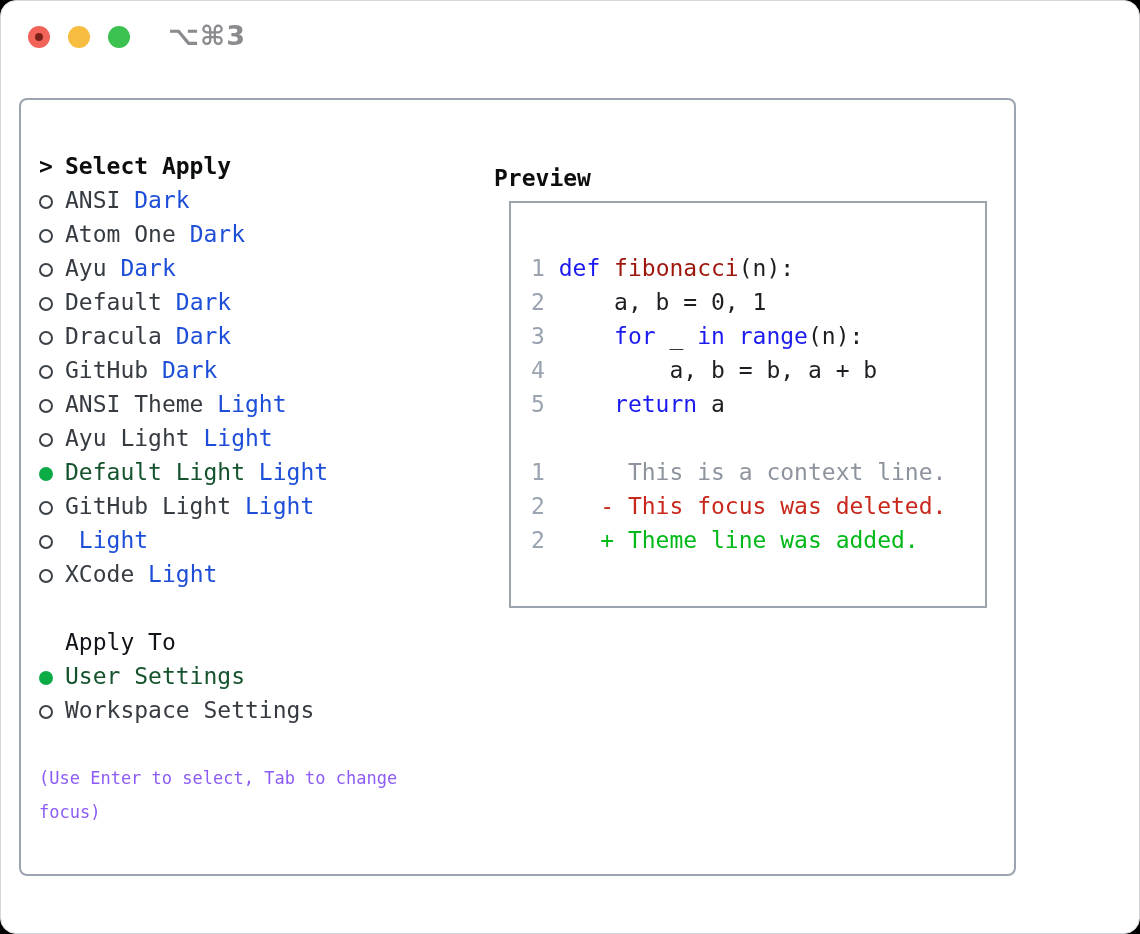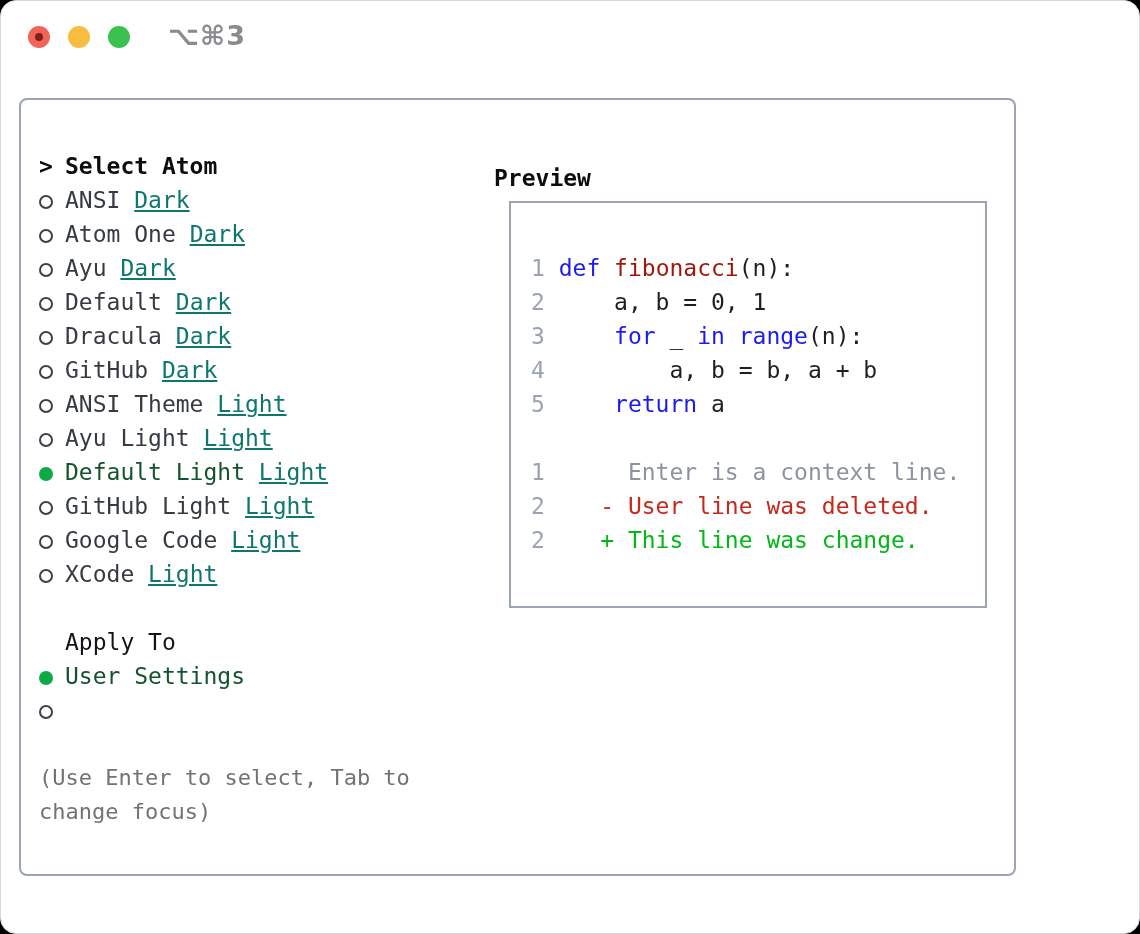--- a/index.html
+++ b/index.html
@@ -34,23 +34,23 @@
   .hdr-marker{font-weight:bold;color:#0b0d0f;}
   .hdr-text{font-weight:bold;color:#0b0d0f;}
   .circle{
     display:inline-block;width:14px;height:14px;border:2px solid #3c4148;
     border-radius:50%;box-sizing:border-box;position:relative;top:1px;
   }
   .selected .circle{background:#0cab45;border-color:#0cab45;}
   .selected .name{color:#14532d;}
   .name{color:#363b42;}
   .subhdr .name{color:#111418;}
-  .tag{color:#0f766e;padding-left:13.85px;text-decoration:underline;}
+  .tag{color:#1d4ed8;padding-left:13.85px;}
   .hint{
-    margin-top:34px;width:416px;color:#737373;font-size:22px;line-height:34px;
+    margin-top:34px;width:416px;color:#8b5cf6;font-size:17px;line-height:34px;
     word-break:break-word;
   }
   
   .preview-title{
     position:absolute;left:473px;top:49px;font-size:23px;line-height:34px;
     font-weight:bold;color:#0b0d0f;margin-top:12px;
   }
   .preview-box{
     position:absolute;left:488px;top:101px;width:478px;height:407px;
     border:2px solid #9ba4af;box-sizing:border-box;background:#fff;
@@ -77,21 +77,21 @@
     <span class="tl tl-yellow"></span>
     <span class="tl tl-green"></span>
     <span class="win-title">⌥⌘3</span>
   </div>
 
   <div class="panel">
 
     <div class="left-col">
 
       <div class="row">
-        <span class="marker hdr-marker">&gt;</span><span class="hdr-text">Select Atom</span>
+        <span class="marker hdr-marker">&gt;</span><span class="hdr-text">Select Apply</span>
       </div>
 
       <div class="row">
         <span class="marker"><span class="circle"></span></span><span class="name">ANSI</span><span class="tag">Dark</span>
       </div>
       <div class="row">
         <span class="marker"><span class="circle"></span></span><span class="name">Atom One</span><span class="tag">Dark</span>
       </div>
       <div class="row">
         <span class="marker"><span class="circle"></span></span><span class="name">Ayu</span><span class="tag">Dark</span>
@@ -111,49 +111,49 @@
       <div class="row">
         <span class="marker"><span class="circle"></span></span><span class="name">Ayu Light</span><span class="tag">Light</span>
       </div>
       <div class="row selected">
         <span class="marker"><span class="circle"></span></span><span class="name">Default Light</span><span class="tag">Light</span>
       </div>
       <div class="row">
         <span class="marker"><span class="circle"></span></span><span class="name">GitHub Light</span><span class="tag">Light</span>
       </div>
       <div class="row">
-        <span class="marker"><span class="circle"></span></span><span class="name">Google Code</span><span class="tag">Light</span>
+        <span class="marker"><span class="circle"></span></span><span class="tag">Light</span>
       </div>
       <div class="row">
         <span class="marker"><span class="circle"></span></span><span class="name">XCode</span><span class="tag">Light</span>
       </div>
 
       <div class="row blank"></div>
 
       <div class="row subhdr">
         <span class="marker"></span><span class="name">Apply To</span>
       </div>
       <div class="row selected">
         <span class="marker"><span class="circle"></span></span><span class="name">User Settings</span>
       </div>
       <div class="row">
-        <span class="marker"><span class="circle"></span></span>
+        <span class="marker"><span class="circle"></span></span><span class="name">Workspace Settings</span>
       </div>
 
       <div class="hint">(Use Enter to select, Tab to change focus)</div>
     </div>
 
     <div class="preview-title">Preview</div>
 
     <div class="preview-box">
         <div class="pline"><span class="lno">1</span><span><span class="tok-kw">def</span><span class="tok-pl"> </span><span class="tok-fn">fibonacci</span><span class="tok-pl">(n):</span></span></div>
         <div class="pline"><span class="lno">2</span><span><span class="tok-pl">    a, b = 0, 1</span></span></div>
         <div class="pline"><span class="lno">3</span><span><span class="tok-pl">    </span><span class="tok-kw">for</span><span class="tok-pl"> _ </span><span class="tok-kw">in</span><span class="tok-pl"> </span><span class="tok-kw">range</span><span class="tok-pl">(n):</span></span></div>
         <div class="pline"><span class="lno">4</span><span><span class="tok-pl">        a, b = b, a + b</span></span></div>
         <div class="pline"><span class="lno">5</span><span><span class="tok-pl">    </span><span class="tok-kw">return</span><span class="tok-pl"> a</span></span></div>
         <div class="pline"><span class="lno"></span><span></span></div>
-        <div class="pline"><span class="lno">1</span><span><span class="tok-ctx">     Enter is a context line.</span></span></div>
-        <div class="pline"><span class="lno">2</span><span><span class="tok-del">   - User line was deleted.</span></span></div>
-        <div class="pline"><span class="lno">2</span><span><span class="tok-add">   + This line was change.</span></span></div>
+        <div class="pline"><span class="lno">1</span><span><span class="tok-ctx">     This is a context line.</span></span></div>
+        <div class="pline"><span class="lno">2</span><span><span class="tok-del">   - This focus was deleted.</span></span></div>
+        <div class="pline"><span class="lno">2</span><span><span class="tok-add">   + Theme line was added.</span></span></div>
       </div>
 
   </div>
 </div>
 
 </body></html>

